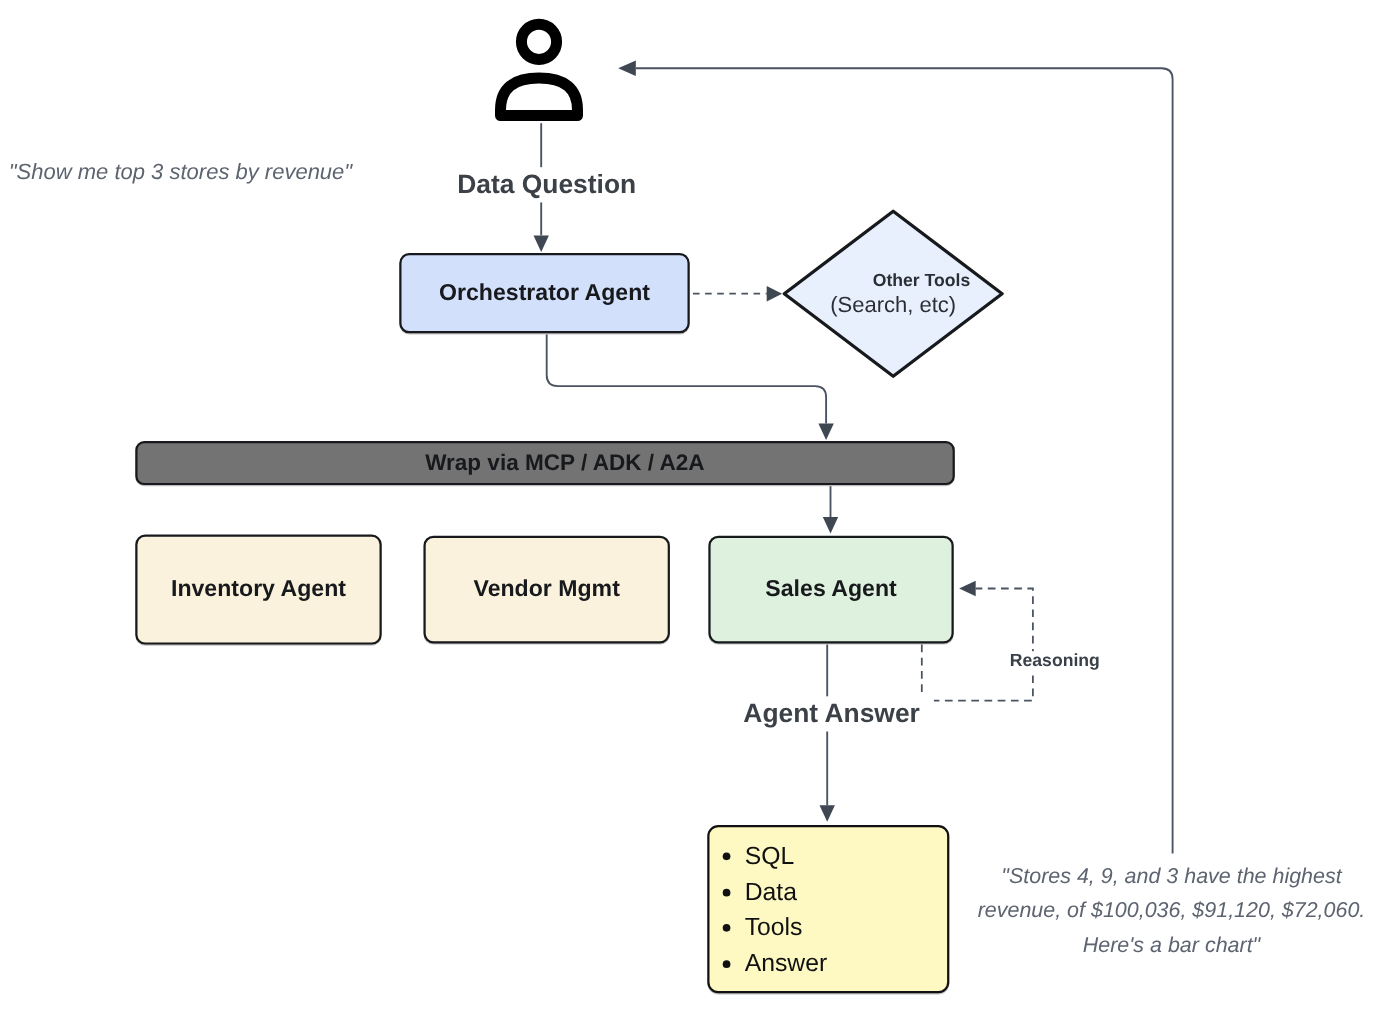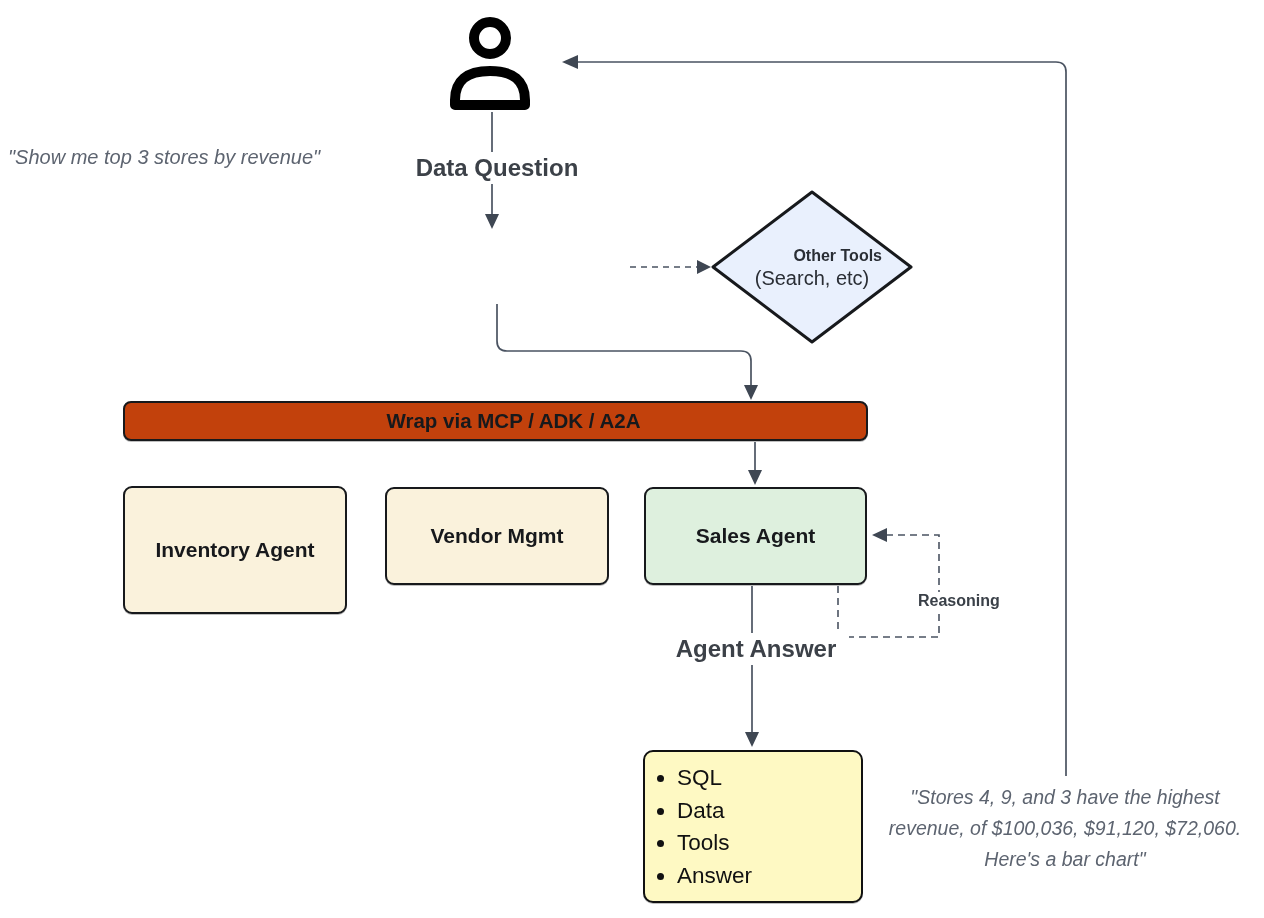--- a/index.html
+++ b/index.html
@@ -77,31 +77,34 @@
     <svg width="88" height="102" viewBox="0 0 88 102" xmlns="http://www.w3.org/2000/svg">
       <circle cx="44" cy="26" r="16" fill="none" stroke="#000" stroke-width="10"></circle>
       <path d="M9 93 L9 88 Q9 59 44 59 Q79 59 79 88 L79 93 Z" fill="none" stroke="#000" stroke-width="10" stroke-linejoin="round"></path>
     </svg>
   </div>
 
   <div class="quote" style="left:8px;top:142px;width:355px;">"Show me top 3 stores by revenue"</div>
 
   <div class="edge-label" style="left:404px;top:152px;width:178px;">Data Question</div>
 
+  <div class="node" style="left:363px;top:230px;width:264px;height:73px;background:#d3e0fb;">
+    <span>Orchestrator Agent</span>
+  </div>
 
   <div class="diamond-text" style="left:742px;top:245px;width:140px;">
     <span class="t1">Other Tools</span>
     <span class="t2">(Search, etc)</span>
   </div>
 
-  <div class="node" style="left:123px;top:401px;width:745px;height:40px;background:#c2410c;border-radius:8px;font-size:20.5px;padding-left:36px;">
+  <div class="node" style="left:123px;top:401px;width:745px;height:40px;background:#737373;border-radius:8px;font-size:20.5px;padding-left:36px;">
     <span>Wrap via MCP / ADK / A2A</span>
   </div>
 
-  <div class="node" style="left:123px;top:486px;width:224px;height:128px;background:#faf2dc;">
+  <div class="node" style="left:123px;top:486px;width:224px;height:100px;background:#faf2dc;">
     <span>Inventory Agent</span>
   </div>
 
   <div class="node" style="left:644px;top:487px;width:223px;height:98px;background:#def0de;">
     <span>Sales Agent</span>
   </div>
 
   <div class="node" style="left:385px;top:487px;width:224px;height:98px;background:#faf2dc;">
     <span>Vendor Mgmt</span>
   </div>

